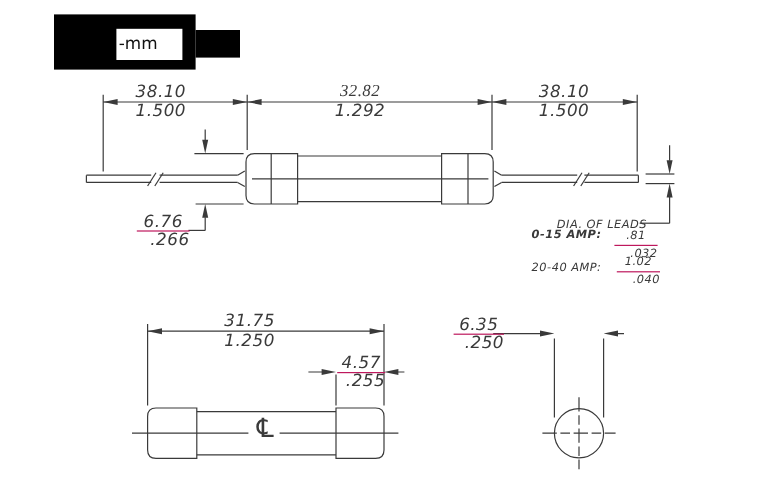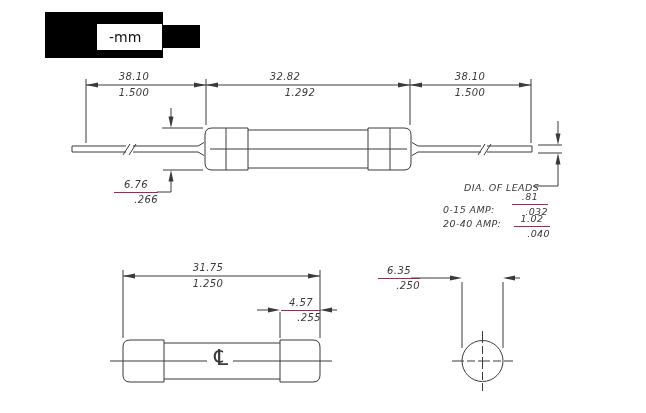--- a/index.html
+++ b/index.html
@@ -8,40 +8,40 @@
     font-family:"DejaVu Sans",sans-serif;overflow:hidden;
   }
   .stage svg{position:absolute;left:0;top:0;}
   .blackbox{position:absolute;background:#000000;}
   .whitebox{
     position:absolute;background:#ffffff;color:#111;
     font-size:14px;display:flex;align-items:center;
     font-family:"DejaVu Sans",sans-serif;
   }
   .dim{
-    position:absolute;font-style:italic;font-size:10px;color:#3a3a3a;
+    position:absolute;font-style:italic;font-size:14px;color:#3a3a3a;
     letter-spacing:.4px;white-space:nowrap;line-height:12px;
   }
   .ctr{text-align:center;}
   .frac .num{display:block;border-bottom:1px solid #be185d;padding:0 3px 1px;}
   .frac .den{display:block;padding-top:1px;text-align:right;}
   .note{font-size:9.5px;}
   .clsym{
     position:absolute;font-style:italic;font-size:22px;color:#3a3a3a;
     line-height:22px;
   }
 </style>
 </head>
 <body>
 
 <div class="stage">
 
   <div class="blackbox" style="left:45px;top:12px;width:118px;height:46px;"></div>
   <div class="blackbox" style="left:163px;top:25px;width:37px;height:23px;"></div>
-  <div class="whitebox" style="left:97px;top:24px;width:53px;height:26px;padding-left:12px;">
+  <div class="whitebox" style="left:97px;top:24px;width:53px;height:26px;padding-left:2px;">
     <span>-mm</span>
   </div>
 
   <svg width="646" height="413" viewBox="0 0 646 413" stroke="#3a3a3a" stroke-width="1" fill="none">
 
     <g>
       <line x1="86" y1="79" x2="86" y2="143"></line>
       <line x1="206" y1="79" x2="206" y2="125"></line>
       <line x1="410" y1="79" x2="410" y2="125"></line>
       <line x1="531" y1="79" x2="531" y2="143"></line>
@@ -139,33 +139,33 @@
       <line x1="411" y1="278" x2="450" y2="278"></line>
       <polygon fill="#3a3a3a" stroke="none" points="462,278 450,275.5 450,280.5"></polygon>
       <polygon fill="#3a3a3a" stroke="none" points="503,278 515,275.5 515,280.5"></polygon>
       <line x1="514" y1="278" x2="520" y2="278"></line>
     </g>
   </svg>
 
   <div class="dim ctr" style="left:110px;top:71px;width:48px;">38.10</div>
   <div class="dim ctr" style="left:110px;top:87px;width:48px;">1.500</div>
 
-  <div class="dim ctr" style="left:261px;top:71px;width:48px;">32.82</div>
+  <div class="dim ctr" style="left:276px;top:71px;width:48px;font-family:Liberation Serif, serif;">32.82</div>
   <div class="dim ctr" style="left:276px;top:87px;width:48px;">1.292</div>
 
   <div class="dim ctr" style="left:446px;top:71px;width:48px;">38.10</div>
   <div class="dim ctr" style="left:446px;top:87px;width:48px;">1.500</div>
 
   <div class="dim ctr frac" style="left:114px;top:179px;width:44px;">
     <span class="num">6.76</span>
     <span class="den">.266</span>
   </div>
 
   <div class="dim note" style="left:464px;top:182px;">DIA. OF LEADS</div>
-  <div class="dim note" style="left:443px;top:204px;">0-15 AMP:</div>
+  <div class="dim note" style="left:443px;top:190px;font-weight:bold;">0-15 AMP:</div>
   <div class="dim ctr frac note" style="left:512px;top:191px;width:36px;">
     <span class="num">.81</span>
     <span class="den">.032</span>
   </div>
   <div class="dim note" style="left:443px;top:218px;">20-40 AMP:</div>
   <div class="dim ctr frac note" style="left:514px;top:213px;width:36px;">
     <span class="num">1.02</span>
     <span class="den">.040</span>
   </div>
 

